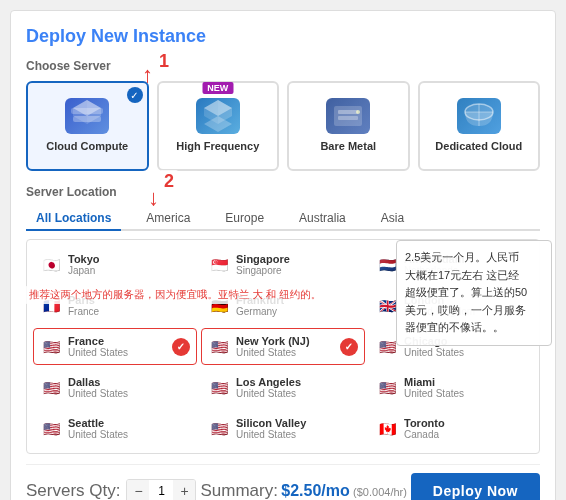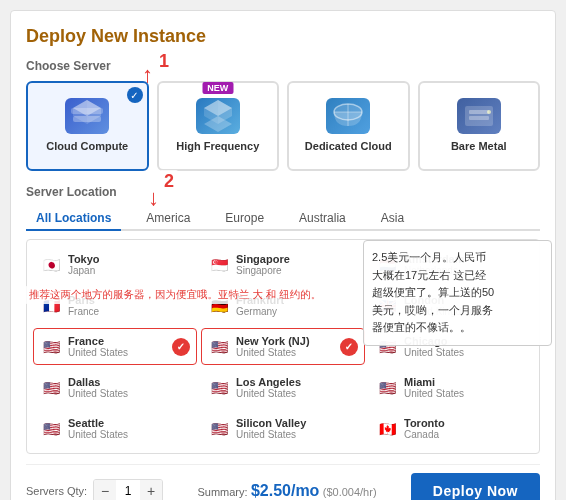--- a/index.html
+++ b/index.html
@@ -15,21 +15,21 @@
       background: #fff;
       margin: 10px;
       padding: 15px;
       border-radius: 4px;
       border: 1px solid #ddd;
       position: relative;
     }
     .page-title {
       font-size: 18px;
       font-weight: bold;
-      color: #a16207;
+      color: #3b82f6;
       margin-bottom: 12px;
     }
     .section-label {
       font-size: 12px;
       color: #666;
       margin-bottom: 8px;
       font-weight: 600;
     }
     
     .server-types {
@@ -178,21 +178,21 @@
       margin-top: 10px;
       padding-top: 8px;
       border-top: 1px solid #eee;
     }
     .qty-section {
       display: flex;
       align-items: center;
       gap: 6px;
     }
     .qty-label {
-      font-size: 11px;
+      font-size: 17px;
       color: #666;
     }
     .qty-control {
       display: flex;
       align-items: center;
       border: 1px solid #ddd;
       border-radius: 3px;
       overflow: hidden;
     }
     .qty-btn {
@@ -254,21 +254,21 @@
     }
     .icon-dc {
       background: linear-gradient(135deg, #3080c0, #50a0e0);
       border-radius: 6px;
     }
     
     .overlay-text {
       position: absolute;
       right: 14px;
       top: 240px;
-      width: 189px;
+      width: 156px;
       background: rgba(255,255,255,0.95);
       border: 1px solid #ccc;
       border-radius: 4px;
       padding: 8px;
       font-size: 11px;
       color: #333;
       line-height: 1.6;
       z-index: 20;
     }
     .red-line {
@@ -314,43 +314,43 @@
           <polygon points="22,2 36,10 22,18 8,10" fill="rgba(255,255,255,0.4)"></polygon>
           <polygon points="22,2 36,10 36,18 22,26" fill="rgba(255,255,255,0.2)"></polygon>
           <polygon points="22,2 8,10 8,18 22,26" fill="rgba(255,255,255,0.15)"></polygon>
           <polygon points="22,10 36,18 22,26 8,18" fill="rgba(255,255,255,0.25)" transform="translate(0,8)"></polygon>
         </svg>
       </div>
       <div class="card-label">High Frequency</div>
     </div>
 
     <div class="server-card">
+      <div class="card-icon icon-bm">
+        <svg width="44" height="36" viewBox="0 0 44 36">
+          <rect x="8" y="8" width="28" height="20" rx="2" fill="rgba(255,255,255,0.2)"></rect>
+          <rect x="12" y="12" width="20" height="4" rx="1" fill="rgba(255,255,255,0.35)"></rect>
+          <rect x="12" y="18" width="20" height="4" rx="1" fill="rgba(255,255,255,0.3)"></rect>
+          <circle cx="32" cy="14" r="2" fill="rgba(255,255,200,0.7)"></circle>
+        </svg>
+      </div>
+      <div class="card-label">Bare Metal</div>
+    </div>
+
+    <div class="server-card">
       <div class="card-icon icon-dc">
         <svg width="44" height="36" viewBox="0 0 44 36">
           <ellipse cx="22" cy="14" rx="14" ry="8" fill="rgba(255,255,255,0.15)"></ellipse>
           <path d="M 8 14 Q 8 28 22 28 Q 36 28 36 14" fill="rgba(255,255,255,0.2)"></path>
           <ellipse cx="22" cy="14" rx="14" ry="8" fill="none" stroke="rgba(255,255,255,0.5)" stroke-width="1.5"></ellipse>
           <line x1="22" y1="6" x2="22" y2="28" stroke="rgba(255,255,255,0.4)" stroke-width="1"></line>
           <line x1="8" y1="14" x2="36" y2="14" stroke="rgba(255,255,255,0.4)" stroke-width="1"></line>
         </svg>
       </div>
       <div class="card-label">Dedicated Cloud</div>
     </div>
-
-    <div class="server-card">
-      <div class="card-icon icon-bm">
-        <svg width="44" height="36" viewBox="0 0 44 36">
-          <rect x="8" y="8" width="28" height="20" rx="2" fill="rgba(255,255,255,0.2)"></rect>
-          <rect x="12" y="12" width="20" height="4" rx="1" fill="rgba(255,255,255,0.35)"></rect>
-          <rect x="12" y="18" width="20" height="4" rx="1" fill="rgba(255,255,255,0.3)"></rect>
-          <circle cx="32" cy="14" r="2" fill="rgba(255,255,200,0.7)"></circle>
-        </svg>
-      </div>
-      <div class="card-label">Bare Metal</div>
-    </div>
   </div>
 
   <div class="section-label">Server Location</div>
 
   <div class="location-tabs">
     <div class="location-tab active">All Locations</div>
     <div class="location-tab">America</div>
     <div class="location-tab">Europe</div>
     <div class="location-tab">Australia</div>
     <div class="location-tab">Asia</div>

